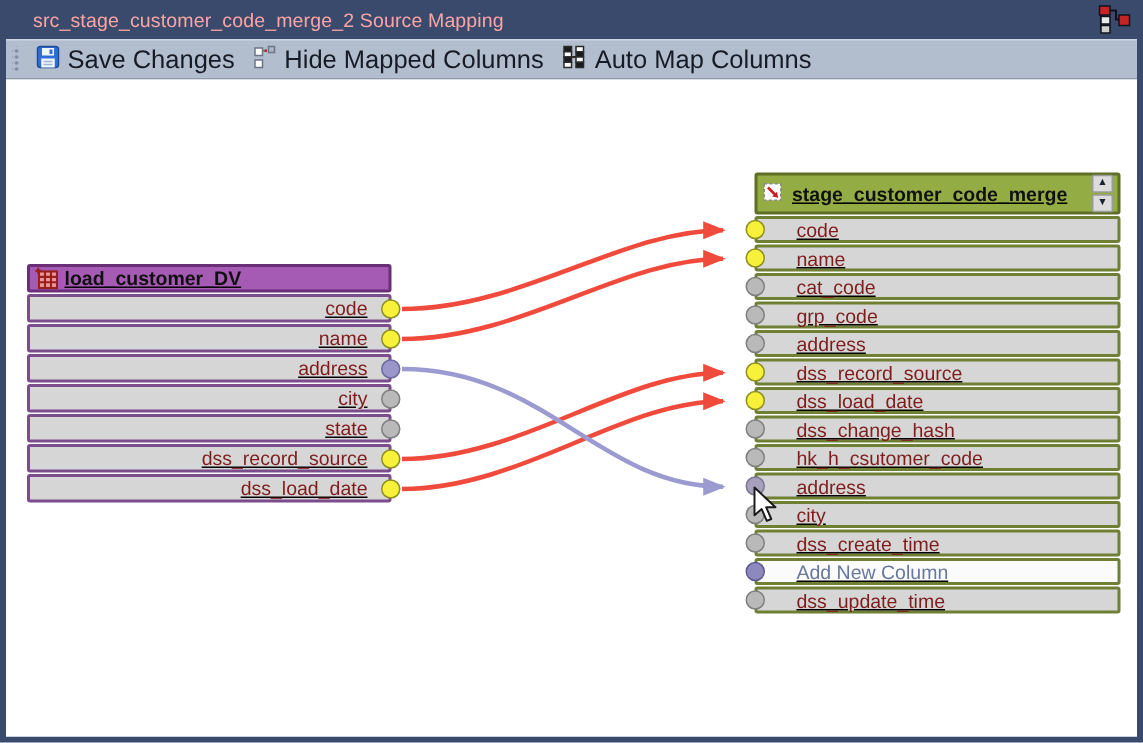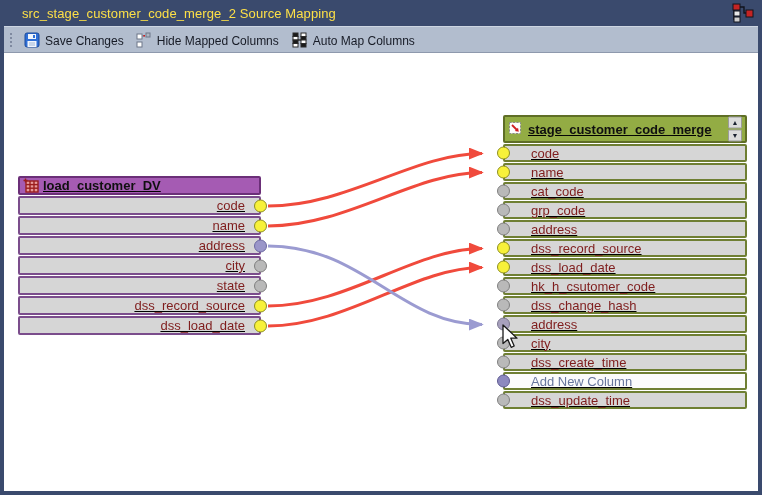--- a/index.html
+++ b/index.html
@@ -3,33 +3,33 @@
 <meta charset="utf-8">
 <style>
   * { margin:0; padding:0; box-sizing:border-box; }
   html,body { width:762px; height:495px; }
   body { font-family:"Liberation Sans","DejaVu Sans",sans-serif; }
 
   .window { position:relative; width:762px; height:495px; background:#3a4a6d; overflow:hidden; }
 
   
   .titlebar { position:absolute; top:0; left:0; right:0; height:26px; display:flex; align-items:center; }
-  .titlebar .title { color:#fde047; font-size:13px; padding-left:22px; letter-spacing:.1px; }
+  .titlebar .title { color:#fca5a5; font-size:13px; padding-left:22px; letter-spacing:.1px; }
   .title-icon { position:absolute; right:8px; top:3px; }
 
   
   .content { position:absolute; top:26px; left:4px; right:4px; bottom:4px; background:#fff; display:flex; flex-direction:column; }
 
   .toolbar { height:27px; background:#b2bdce; border-top:1px solid #cdd6e2; border-bottom:1px solid #8e99ad;
              display:flex; align-items:center; gap:0; padding-left:4px; flex:0 0 auto; }
   .grip { width:5px; height:17px; margin-right:6px;
           background-image:radial-gradient(circle, #7f8aa0 1px, transparent 1.2px);
           background-size:4px 4px; background-position:1px 1px; cursor:move; }
-  .tbtn { display:flex; align-items:flex-end; gap:5px; padding:3px 7px 3px 5px; border-radius:2px; cursor:default;
-          color:#171b26; font-size:12px; white-space:nowrap; }
+  .tbtn { display:flex; align-items:flex-start; gap:5px; padding:3px 7px 3px 5px; border-radius:2px; cursor:default;
+          color:#171b26; font-size:17px; white-space:nowrap; }
   .tbtn svg { flex:0 0 auto; }
 
   
   .canvas { position:relative; flex:1 1 auto; background:#ffffff; overflow:hidden; }
   .curves { position:absolute; left:0; top:0; width:754px; height:438px; pointer-events:none; }
 
   
   .mtable { position:absolute;text-decoration:underline; }
   .thead { position:relative; display:flex; align-items:center; height:19px; margin-bottom:1px;
            border:2px solid; border-radius:2px; padding-left:3px; gap:4px;
@@ -205,25 +205,25 @@
         <div class="trow" data-state="mapped">
           <span class="dot"></span>
           <span>dss_record_source</span>
         </div>
         <div class="trow" data-state="mapped">
           <span class="dot"></span>
           <span>dss_load_date</span>
         </div>
         <div class="trow" data-state="unmapped">
           <span class="dot"></span>
+          <span>dss_change_hash</span>
+        </div>
+        <div class="trow" data-state="unmapped">
+          <span class="dot"></span>
           <span>hk_h_csutomer_code</span>
-        </div>
-        <div class="trow" data-state="unmapped">
-          <span class="dot"></span>
-          <span>dss_change_hash</span>
         </div>
         <div class="trow" data-state="hover">
           <span class="dot"></span>
           <span>address</span>
         </div>
         <div class="trow" data-state="unmapped">
           <span class="dot"></span>
           <span>city</span>
         </div>
         <div class="trow" data-state="unmapped">

